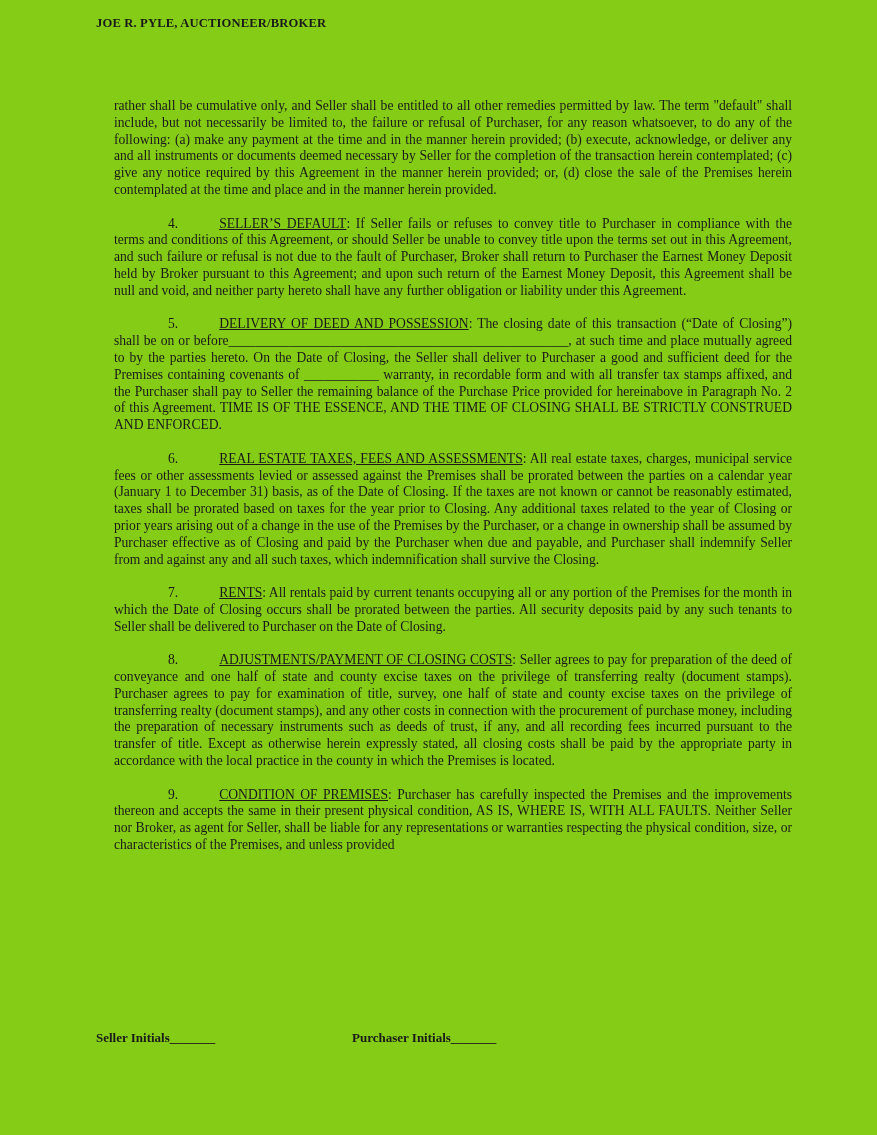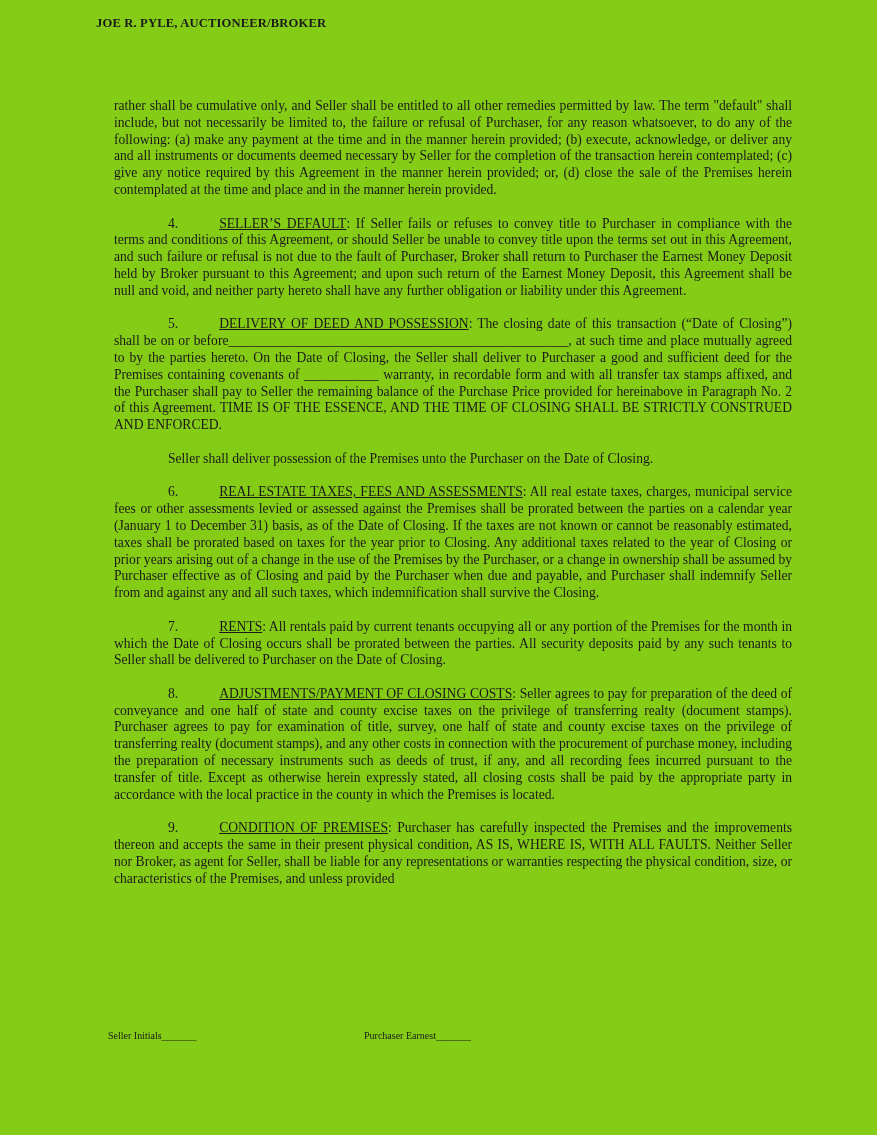--- a/index.html
+++ b/index.html
@@ -53,54 +53,54 @@
   .seg.u {
     text-decoration: underline;
     font-family: Liberation Serif, serif;
   }
   .seg.blank {
     letter-spacing: 0;
     white-space: normal;
   }
   .footer {
     position: absolute;
-    left: 108px;
+    left: 96px;
     top: 1030px;
     width: 678px;
     height: 24px;
-    font-size: 10px;
+    font-size: 13px;
+    font-weight: bold;
   }
   .footer .initials-group {
     position: absolute;
     top: 0;
     white-space: nowrap;
   }
   .footer .seller-group { left: 0; }
   .footer .purchaser-group { left: 256px; }
 </style>
 </head>
 <body>
 
 <div class="page">
 
   <div class="doc-header">JOE R. PYLE, AUCTIONEER/BROKER</div>
 
   <div class="body-text">
       <p class="para plain"><span class="seg">rather shall be cumulative only, and Seller shall be entitled to all other remedies permitted by law. The term "default" shall include, but not necessarily be limited to, the failure or refusal of Purchaser, for any reason whatsoever, to do any of the following: (a) make any payment at the time and in the manner herein provided; (b) execute, acknowledge, or deliver any and all instruments or documents deemed necessary by Seller for the completion of the transaction herein contemplated; (c) give any notice required by this Agreement in the manner herein provided; or, (d) close the sale of the Premises herein contemplated at the time and place and in the manner herein provided.</span></p>
       <p class="para numbered"><span class="seg tab">4.</span><span class="seg u">SELLER’S DEFAULT</span><span class="seg">:  If Seller fails or refuses to convey title to Purchaser in compliance with the terms and conditions of this Agreement, or should Seller be unable to convey title upon the terms set out in this Agreement, and such failure or refusal is not due to the fault of Purchaser, Broker shall return to Purchaser the Earnest Money Deposit held by Broker pursuant to this Agreement; and upon such return of the Earnest Money Deposit, this Agreement shall be null and void, and neither party hereto shall have any further obligation or liability under this Agreement.</span></p>
       <p class="para numbered"><span class="seg tab">5.</span><span class="seg u">DELIVERY OF DEED AND POSSESSION</span><span class="seg">: The closing date of this transaction (“Date of Closing”) shall be on or before</span><span class="seg blank">__________________________________________________</span><span class="seg">, at such time and place mutually agreed to by the parties hereto. On the Date of Closing, the Seller shall deliver to Purchaser a good and sufficient deed for the Premises containing covenants of </span><span class="seg blank">___________</span><span class="seg"> warranty, in recordable form and with all transfer tax stamps affixed, and the Purchaser shall pay to Seller the remaining balance of the Purchase Price provided for hereinabove in Paragraph No. 2 of this Agreement. TIME IS OF THE ESSENCE, AND THE TIME OF CLOSING SHALL BE STRICTLY CONSTRUED AND ENFORCED.</span></p>
-      <p class="para indent"><span class="seg">Seller shall deliver possession of the Premises unto the Purchaser on the Date of Closing.</span></p>
       <p class="para numbered"><span class="seg tab">6.</span><span class="seg u">REAL ESTATE TAXES, FEES AND ASSESSMENTS</span><span class="seg">: All real estate taxes, charges, municipal service fees or other assessments levied or assessed against the Premises shall be prorated between the parties on a calendar year (January 1 to December 31) basis, as of the Date of Closing. If the taxes are not known or cannot be reasonably estimated, taxes shall be prorated based on taxes for the year prior to Closing. Any additional taxes related to the year of Closing or prior years arising out of a change in the use of the Premises by the Purchaser, or a change in ownership shall be assumed by Purchaser effective as of Closing and paid by the Purchaser when due and payable, and Purchaser shall indemnify Seller from and against any and all such taxes, which indemnification shall survive the Closing.</span></p>
       <p class="para numbered"><span class="seg tab">7.</span><span class="seg u">RENTS</span><span class="seg">: All rentals paid by current tenants occupying all or any portion of the Premises for the month in which the Date of Closing occurs shall be prorated between the parties. All security deposits paid by any such tenants to Seller shall be delivered to Purchaser on the Date of Closing.</span></p>
       <p class="para numbered"><span class="seg tab">8.</span><span class="seg u">ADJUSTMENTS/PAYMENT OF CLOSING COSTS</span><span class="seg">:  Seller agrees to pay for preparation of the deed of conveyance and one half of state and county excise taxes on the privilege of transferring realty (document stamps). Purchaser agrees to pay for examination of title, survey, one half of state and county excise taxes on the privilege of transferring realty (document stamps), and any other costs in connection with the procurement of purchase money, including the preparation of necessary instruments such as deeds of trust, if any, and all recording fees incurred pursuant to the transfer of title. Except as otherwise herein expressly stated, all closing costs shall be paid by the appropriate party in accordance with the local practice in the county in which the Premises is located.</span></p>
       <p class="para numbered"><span class="seg tab">9.</span><span class="seg u">CONDITION OF PREMISES</span><span class="seg">: Purchaser has carefully inspected the Premises and the improvements thereon and accepts the same in their present physical condition, AS IS, WHERE IS, WITH ALL FAULTS. Neither Seller nor Broker, as agent for Seller, shall be liable for any representations or warranties respecting the physical condition, size, or characteristics of the Premises, and unless provided</span></p>
     </div>
 
   <div class="footer">
     <span class="initials-group seller-group">
       <span>Seller Initials</span><span class="seg blank">_______</span>
     </span>
     <span class="initials-group purchaser-group">
-      <span>Purchaser Earnest</span><span class="seg blank">_______</span>
+      <span>Purchaser Initials</span><span class="seg blank">_______</span>
     </span>
   </div>
 
 </div>
 
 </body></html>

